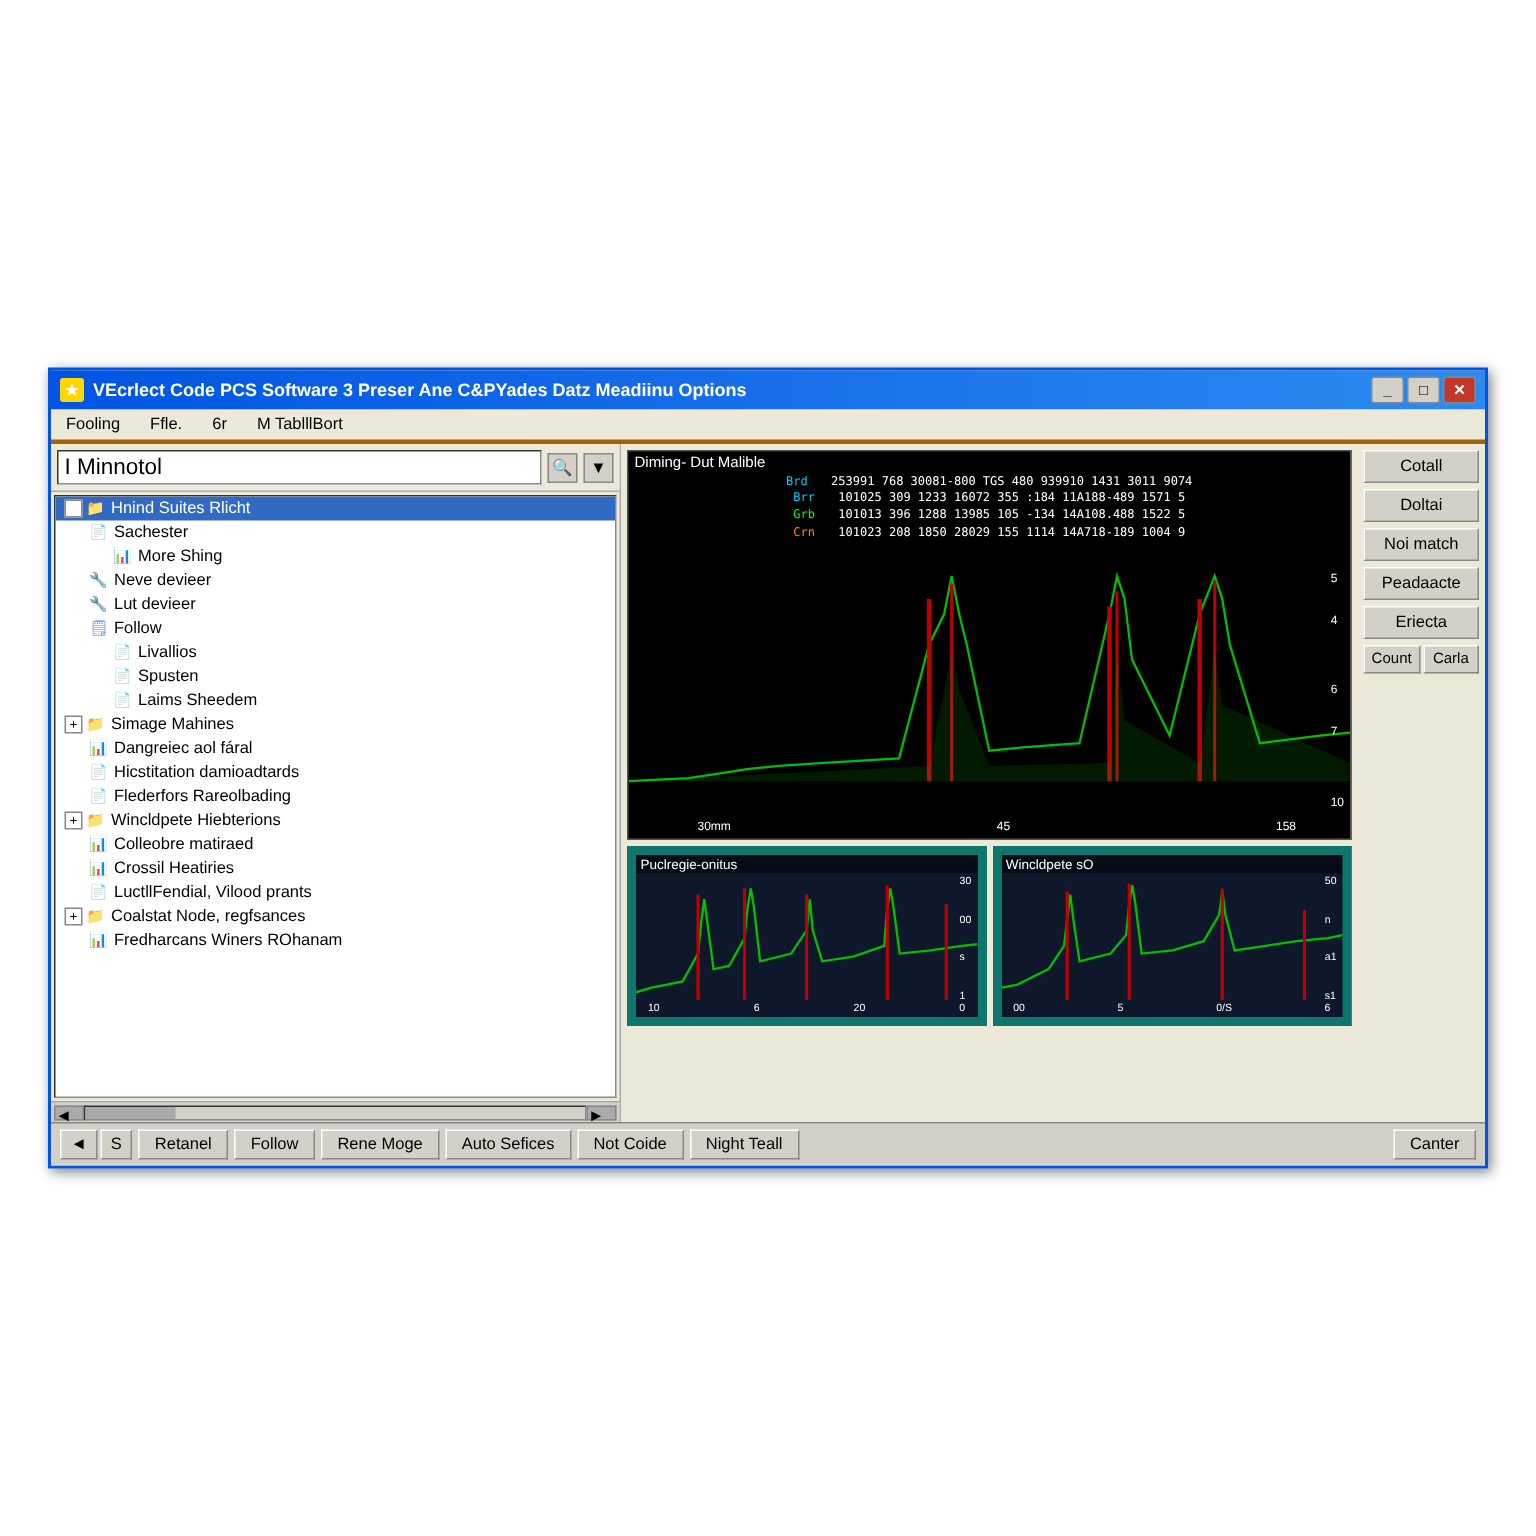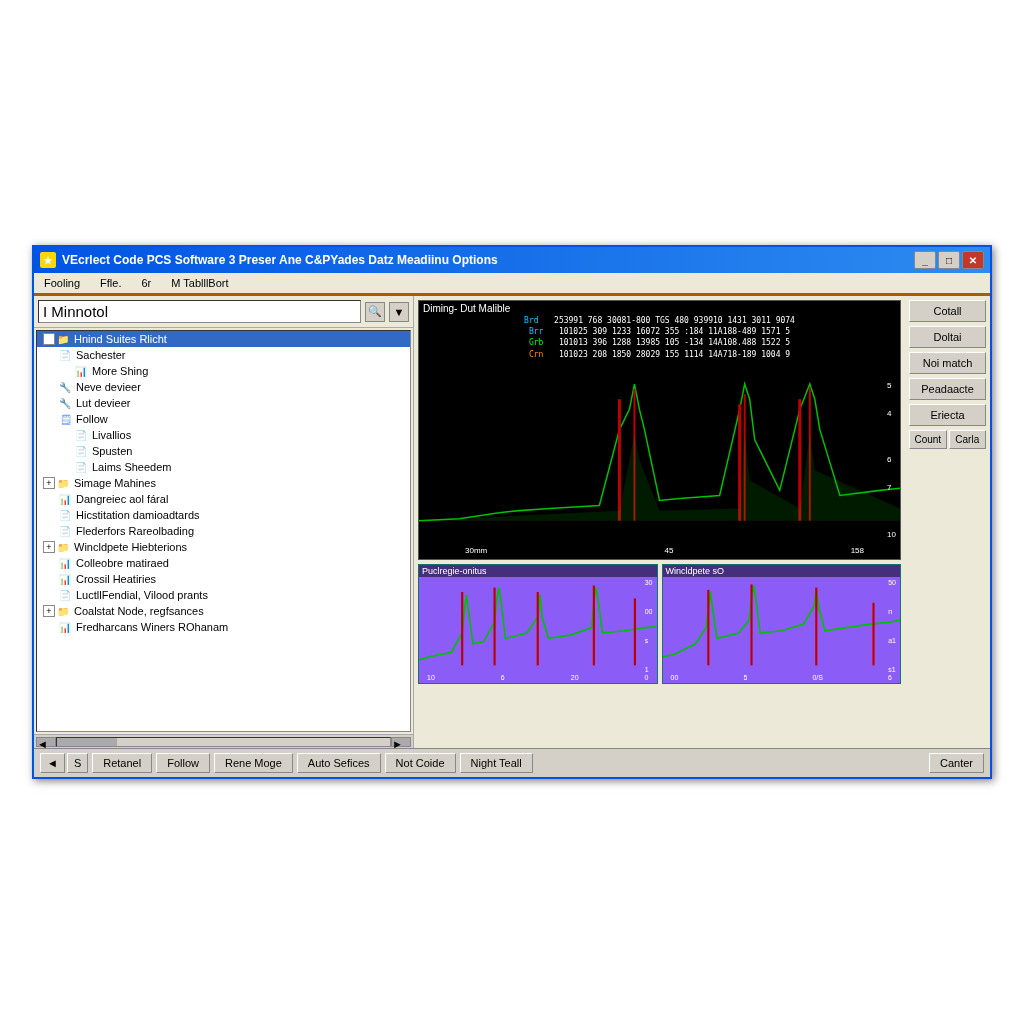--- a/index.html
+++ b/index.html
@@ -291,22 +291,22 @@
     }
 
     .bottom-charts {
       display: flex;
       gap: 4px;
       height: 120px;
     }
 
     .sub-chart {
       flex: 1;
-      background: #8b5cf6;
-      border: 1px solid #0f766e;
+      background: #0f172a;
+      border: 6px solid #0f766e;
       position: relative;
       overflow: hidden;
     }
 
     .sub-chart-title {
       color: white;
       font-size: 9px;
       padding: 1px 3px;
       position: absolute;
       top: 0;

